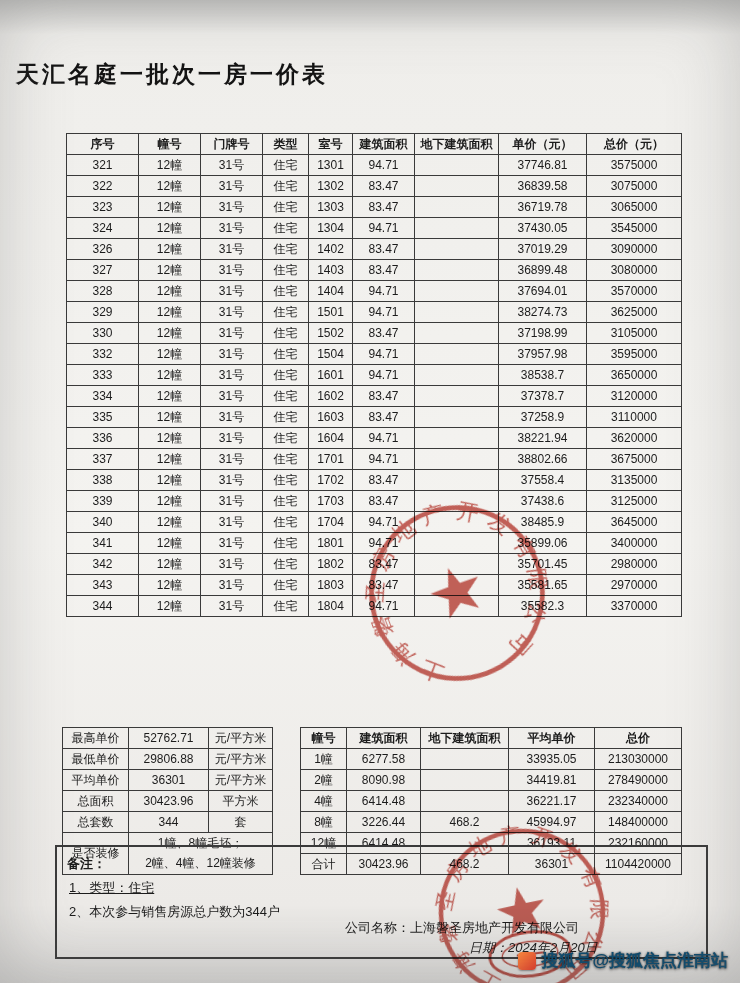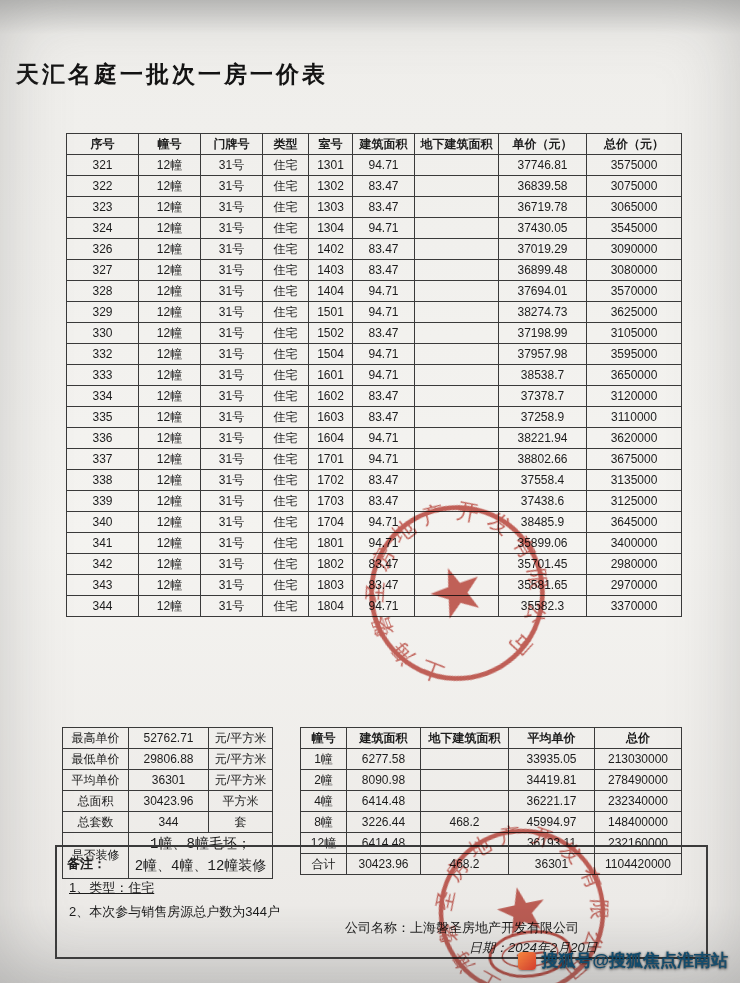--- a/index.html
+++ b/index.html
@@ -10,21 +10,21 @@
   }
   .vignette{position:absolute;inset:0;box-shadow:inset 0 0 70px rgba(100,100,100,.30);pointer-events:none;}
   .title{position:absolute;top:44px;left:0;width:740px;text-align:left;
     font-size:23px;font-weight:bold;letter-spacing:3px;color:#141414;padding-left:16px;}
   table{border-collapse:collapse;table-layout:fixed;font-size:12px;background:transparent;margin-top:41px;}
   th,td{border:1px solid #3a3a3a;text-align:center;padding:0;height:20px;overflow:hidden;white-space:nowrap;font-weight:normal;}
   th{font-weight:bold;}
   .main-table{position:absolute;left:66px;top:92px;width:615px;}
   .sum-left{position:absolute;left:62px;top:686px;width:210px;}
   .sum-left .tall td{height:41px;}
-  .pre{white-space:pre-line;font-size:14px;line-height:1.6;font-family:Liberation Mono, monospace;}
+  .pre{white-space:pre-line;font-size:12px;line-height:1.6;}
   .sum-right{position:absolute;left:300px;top:686px;width:381px;}
   .notes{position:absolute;left:55px;top:845px;width:629px;height:110px;border:2px solid #3a3a3a;font-size:13px;padding-left:20px;}
   .notes span{position:absolute;white-space:nowrap;}
   .notes-label{left:10px;top:8px;font-weight:bold;}
   .note-line1{left:12px;top:32px;text-decoration:underline;}
   .note-line2{left:12px;top:56px;}
   .company{left:288px;top:72px;}
   .date{left:412px;top:92px;font-style:italic;}
   .stamp{position:absolute;color:#b6291e;opacity:.72;mix-blend-mode:multiply;filter:blur(.35px);pointer-events:none;}
   .stamp-1{left:362px;top:498px;width:190px;height:190px;transform:rotate(-20deg);}

